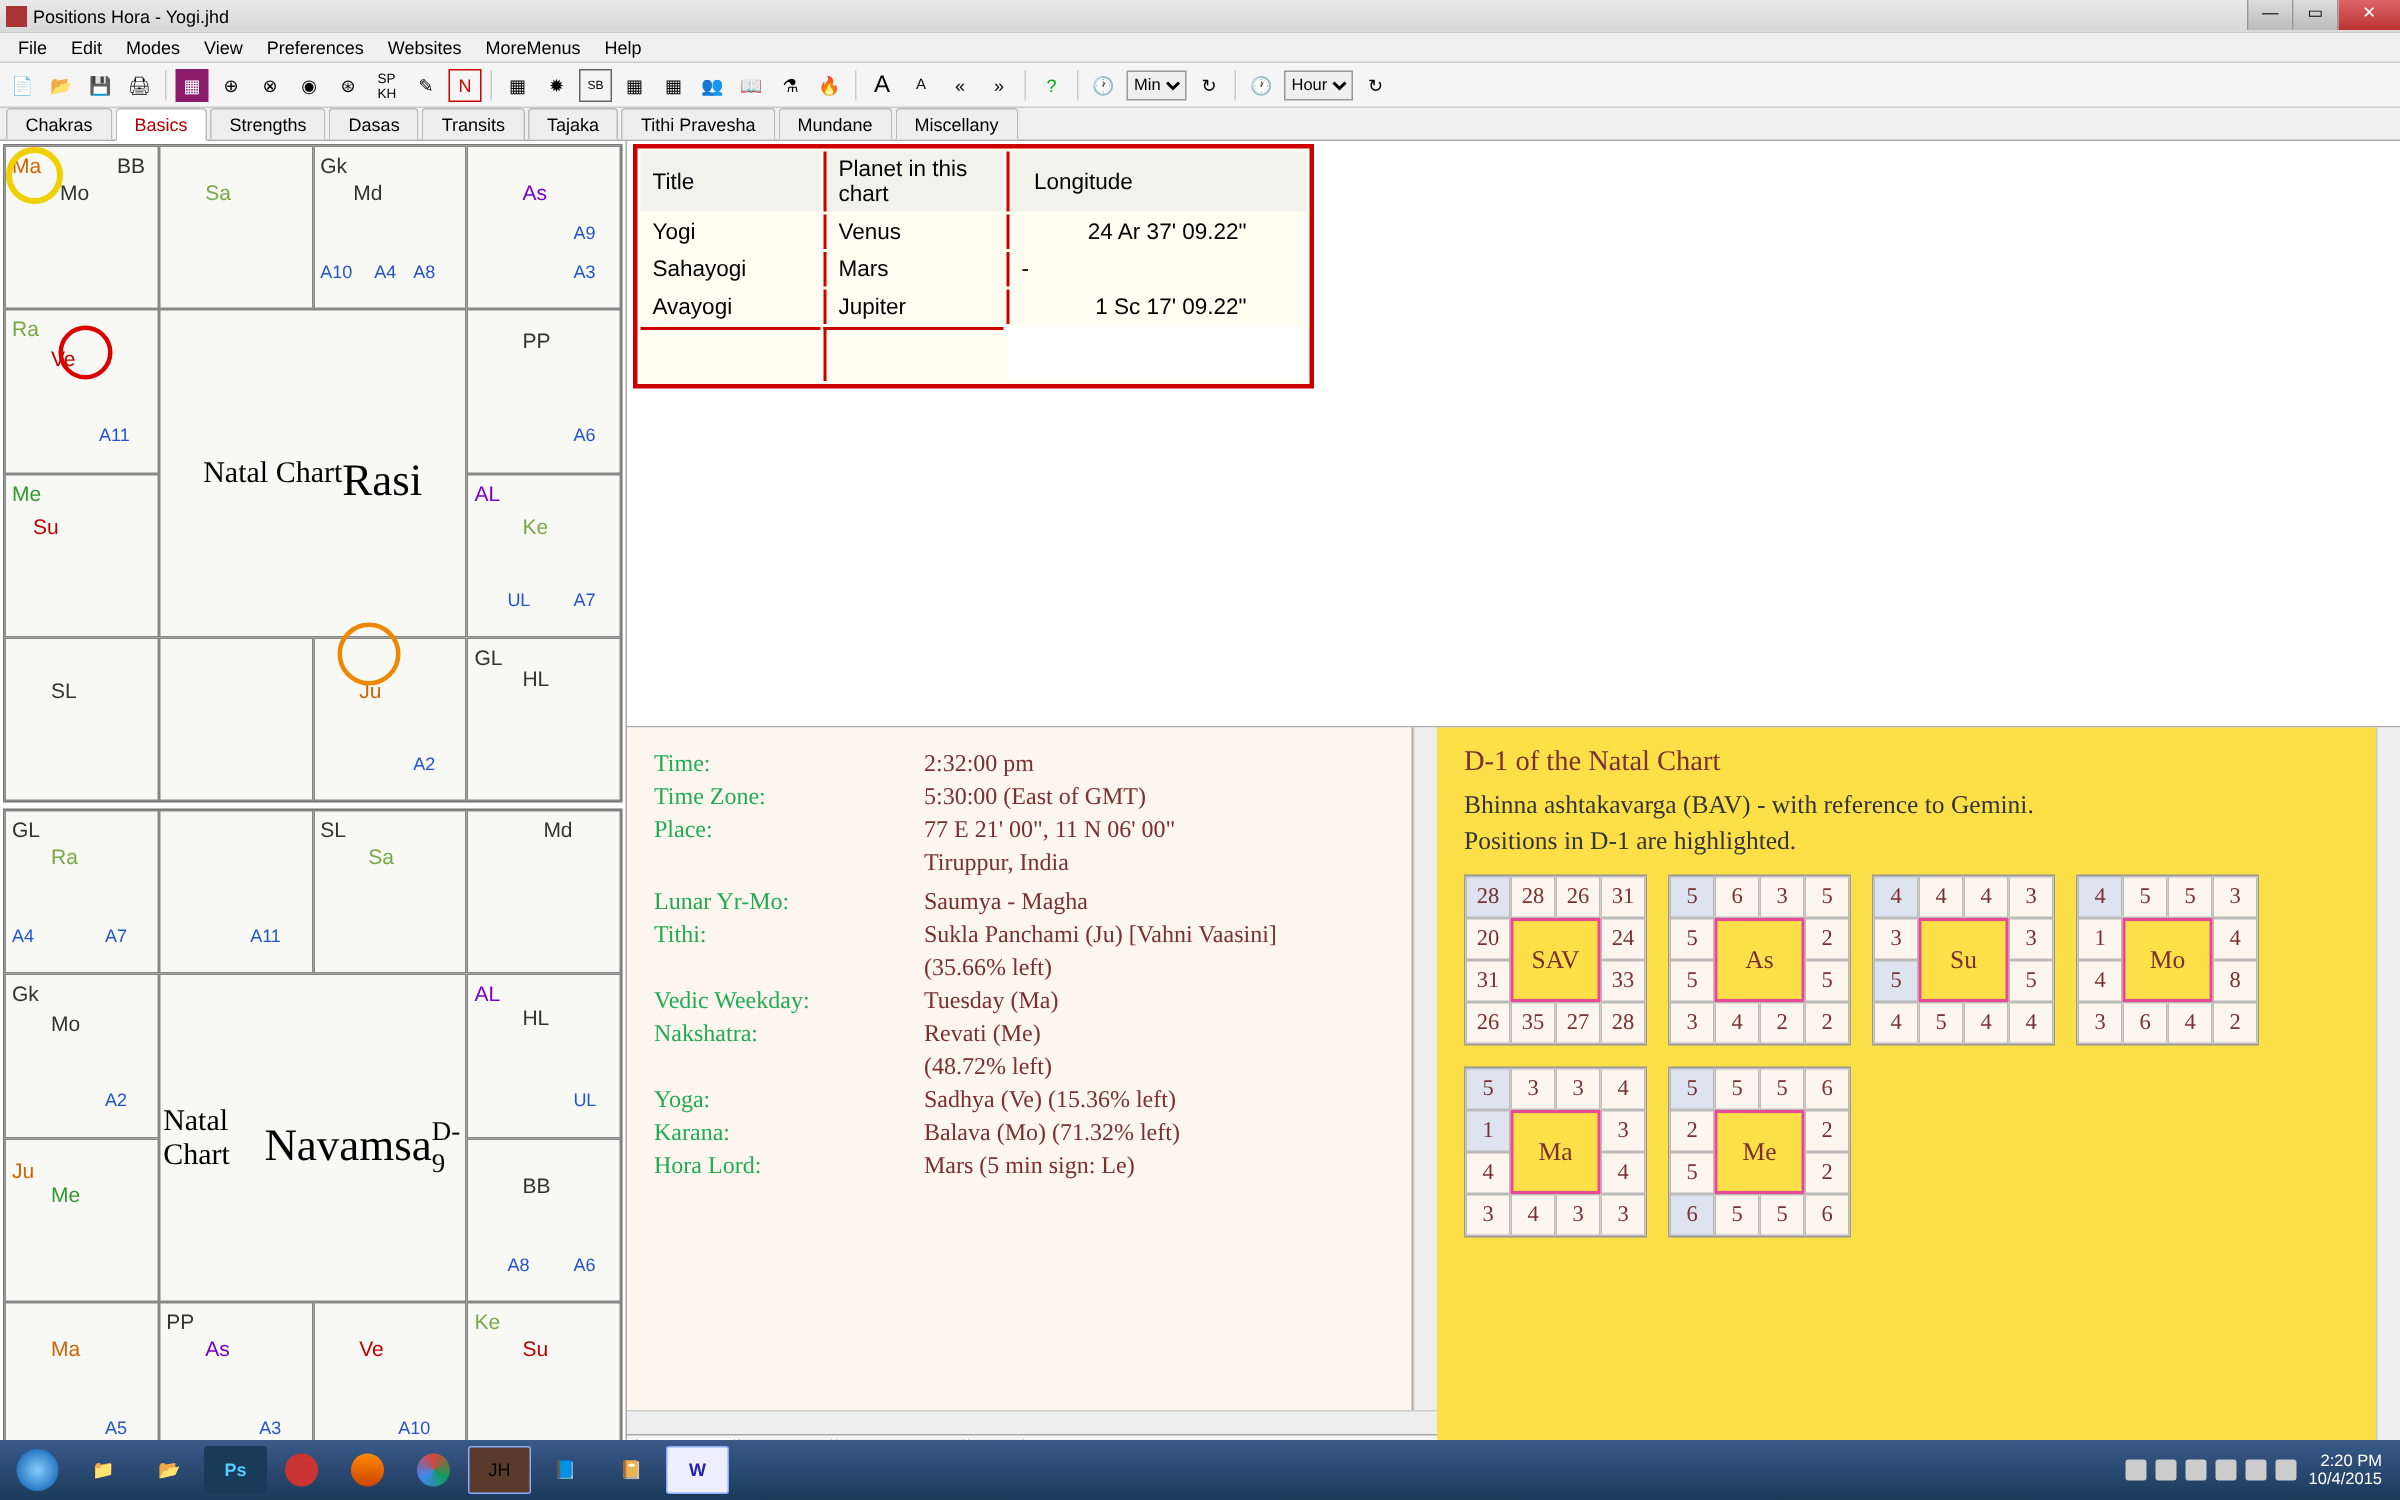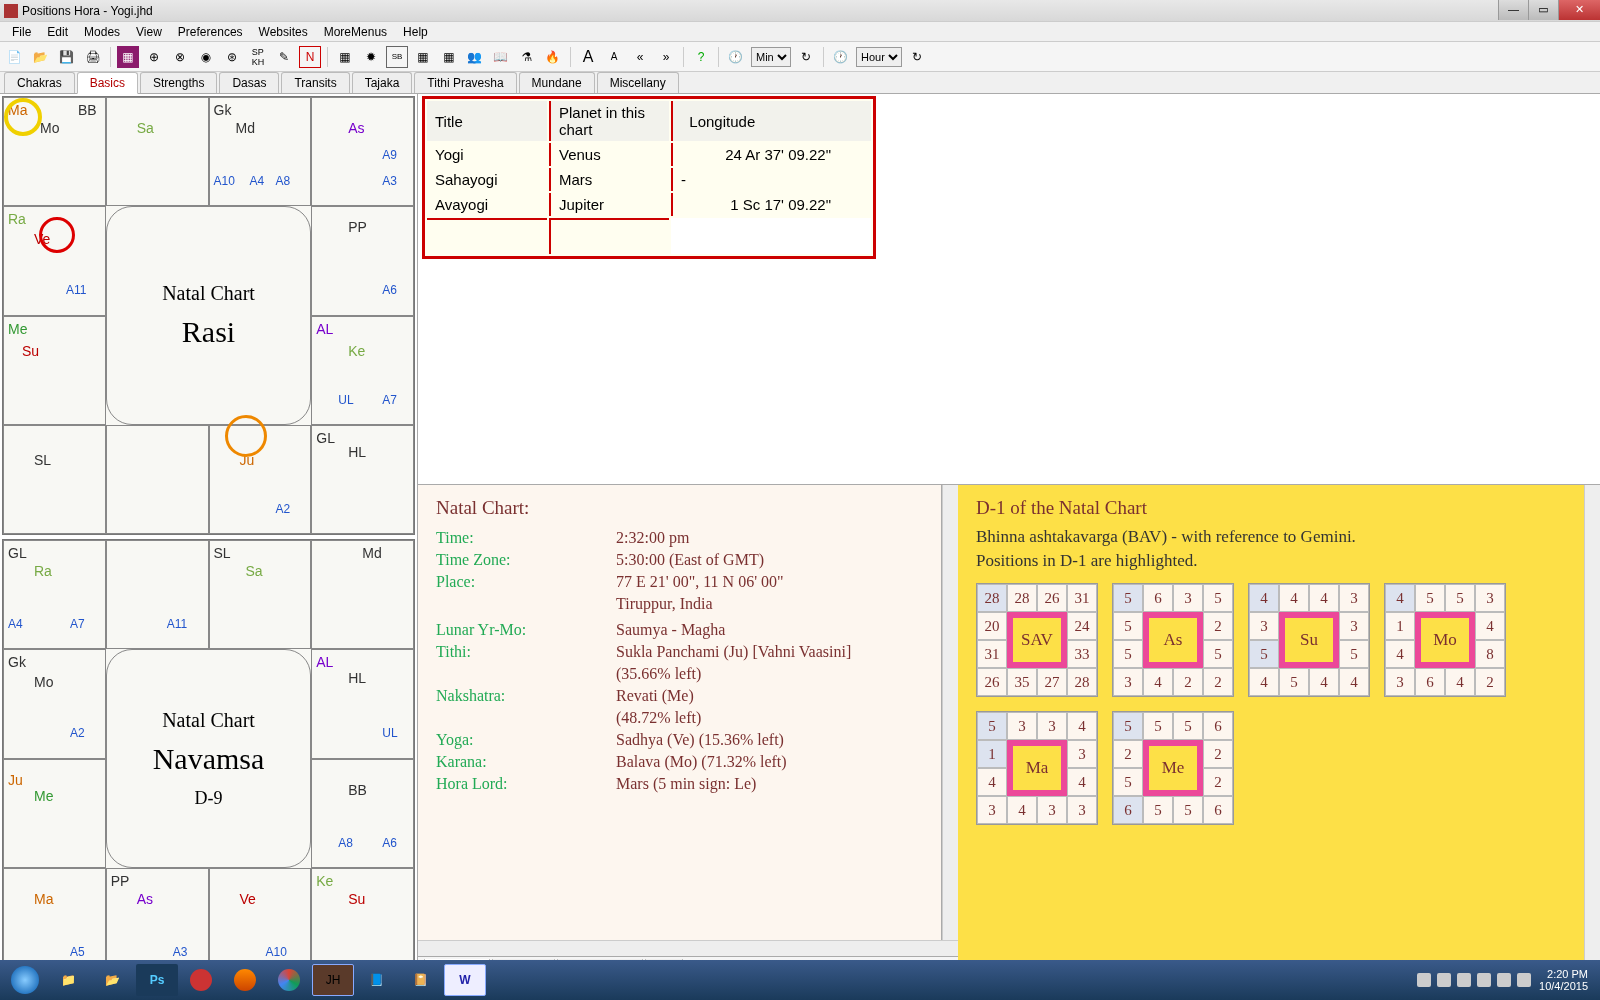--- a/index.html
+++ b/index.html
@@ -16,21 +16,21 @@
 .toolsep { width: 1px; height: 20px; background: #ccc; margin: 0 2px; }
 .toolsel { height: 20px; font-size: 11px; border: 1px solid #999; }
 .tabstrip { height: 22px; background: #f0f0f0; display: flex; align-items: flex-end; padding: 0 4px; border-bottom: 1px solid #aaa; }
 .tab { padding: 3px 12px; border: 1px solid #bbb; border-bottom: none; background: #eee; font-size: 12px; margin-right: 2px; border-radius: 3px 3px 0 0; }
 .tab.active { background: #fff; color: #b30000; border-bottom: 1px solid #fff; position: relative; top: 1px; }
 .main { display: flex; height: 886px; }
 .leftcol { width: 418px; display: flex; flex-direction: column; border-right: 1px solid #aaa; }
 .chartbox { flex: 1; border: 1px solid #777; margin: 2px; position: relative; background: #f8f8f4; }
 .sgrid { width: 100%; height: 100%; display: grid; grid-template-columns: 1fr 1fr 1fr 1fr; grid-template-rows: 1fr 1fr 1fr 1fr; }
 .cell { border: 1px solid #888; position: relative; font-size: 13px; padding: 2px; }
-.center { grid-column: 2/4; grid-row: 2/4; display: flex; flex-direction: column; align-items: center; justify-content: center; font-family: Georgia, serif; border-radius: 26px; }
+.center { grid-column: 2/4; grid-row: 2/4; display: flex; flex-direction: row; align-items: center; justify-content: center; font-family: Georgia, serif; }
 .center .t1 { font-size: 20px; }
 .center .t2 { font-size: 30px; margin-top: 10px; }
 .center .t3 { font-size: 18px; margin-top: 12px; }
 .pl { position: absolute; font-size: 14px; font-weight: normal; }
 .arupt { position: absolute; font-size: 12px; color: #2255cc; }
 .red { color: #b00; } .brown { color: #7a4; } .purple { color: #70c; } .orange { color: #c60; } .green { color: #393; } .dark { color: #333; }
 .circ { position: absolute; border-radius: 50%; }
 .yellowcirc { width: 38px; height: 38px; border: 4px solid #f0d000; top: 1px; left: 1px; }
 .redcirc { width: 36px; height: 36px; border: 3px solid #d00; }
 .orangecirc { width: 42px; height: 42px; border: 3px solid #e80; }
@@ -47,21 +47,21 @@
 .infopanel .row { display: flex; margin: 4px 0; font-size: 16px; }
 .infopanel .lbl { width: 180px; color: #2a5; }
 .infopanel .val { color: #7a3030; }
 .bavpanel { flex: 1; background: #fde047; padding: 12px 18px; font-family: Georgia, serif; overflow: hidden; }
 .bavpanel h3 { font-size: 19px; color: #7a3030; font-weight: normal; margin-bottom: 8px; }
 .bavpanel p { font-size: 17px; color: #333; margin-bottom: 4px; }
 .bavgrids { display: flex; flex-wrap: wrap; gap: 14px; margin-top: 12px; }
 .bav { display: grid; grid-template-columns: repeat(4, 30px); grid-template-rows: repeat(4, 28px); border: 1px solid #999; }
 .bav .c { border: 1px solid #bbb; display: flex; align-items: center; justify-content: center; font-size: 15px; color: #7a3030; background: #fdf6ef; }
 .bav .c.hl { background: #dde3ef; }
-.bav .ctr { grid-column: 2/4; grid-row: 2/4; display: flex; align-items: center; justify-content: center; font-size: 17px; color: #7a3030; border: 6px solid #ec4899; }
+.bav .ctr { grid-column: 2/4; grid-row: 2/4; display: flex; align-items: center; justify-content: center; font-size: 17px; color: #7a3030; border: 2px solid #ec4899; }
 .scrollbar-v { width: 16px; background: #eee; border-left: 1px solid #ccc; }
 .scrollbar-h { height: 16px; background: #eee; border-top: 1px solid #ccc; }
 .bottomtabs { height: 24px; border-top: 1px solid #aaa; display: flex; align-items: flex-end; padding: 0 6px; background: #f5f5f5; }
 .btab { padding: 3px 10px; border: 1px solid #bbb; border-top: none; font-size: 12px; margin-right: 2px; background: #eee; border-radius: 0 0 3px 3px; }
 .btab.active { background: #fff; color: #b30; }
 .statusbar { height: 20px; background: #f0f0f0; border-top: 1px solid #ccc; display: flex; align-items: center; padding: 0 6px; font-size: 12px; justify-content: space-between; }
 .taskbar { height: 40px; background: linear-gradient(#3a5a8a, #1a3a5a); display: flex; align-items: center; padding: 0 4px; position: absolute; bottom: 0; left: 0; right: 0; }
 .taskbtn { width: 42px; height: 32px; margin-right: 2px; border-radius: 2px; display: flex; align-items: center; justify-content: center; }
 .tray { margin-left: auto; color: #fff; font-size: 11px; text-align: right; padding-right: 8px; display: flex; align-items: center; gap: 8px; }
 .tray .icons { display: flex; gap: 6px; }
@@ -307,21 +307,20 @@
               <td class="vline"></td>
               <td style="border:none;background:#fff"></td>
             </tr>
           </tbody>
         </table>
     </div>
     <div class="botpanel">
       <div style="display:flex;flex-direction:column;width:540px">
         <div style="display:flex;flex:1">
           <div class="infopanel" id="infopanel">
-              <h3>Natal Chart:</h3>
               <div class="row">
                 <span class="lbl">Time:</span>
                 <span class="val">2:32:00 pm</span>
               </div>
               <div class="row">
                 <span class="lbl">Time Zone:</span>
                 <span class="val">5:30:00 (East of GMT)</span>
               </div>
               <div class="row">
                 <span class="lbl">Place:</span>
@@ -339,20 +338,24 @@
                 <span class="lbl">Lunar Yr-Mo:</span>
                 <span class="val">Saumya - Magha</span>
               </div>
               <div class="row">
                 <span class="lbl">Tithi:</span>
                 <span class="val">Sukla Panchami (Ju) [Vahni Vaasini]</span>
               </div>
               <div class="row">
                 <span class="lbl"></span>
                 <span class="val">  (35.66% left)</span>
+              </div>
+              <div class="row">
+                <span class="lbl">Vedic Weekday:</span>
+                <span class="val">Tuesday (Ma)</span>
               </div>
               <div class="row">
                 <span class="lbl">Nakshatra:</span>
                 <span class="val">Revati (Me)</span>
               </div>
               <div class="row">
                 <span class="lbl"></span>
                 <span class="val">  (48.72% left)</span>
               </div>
               <div class="row">

